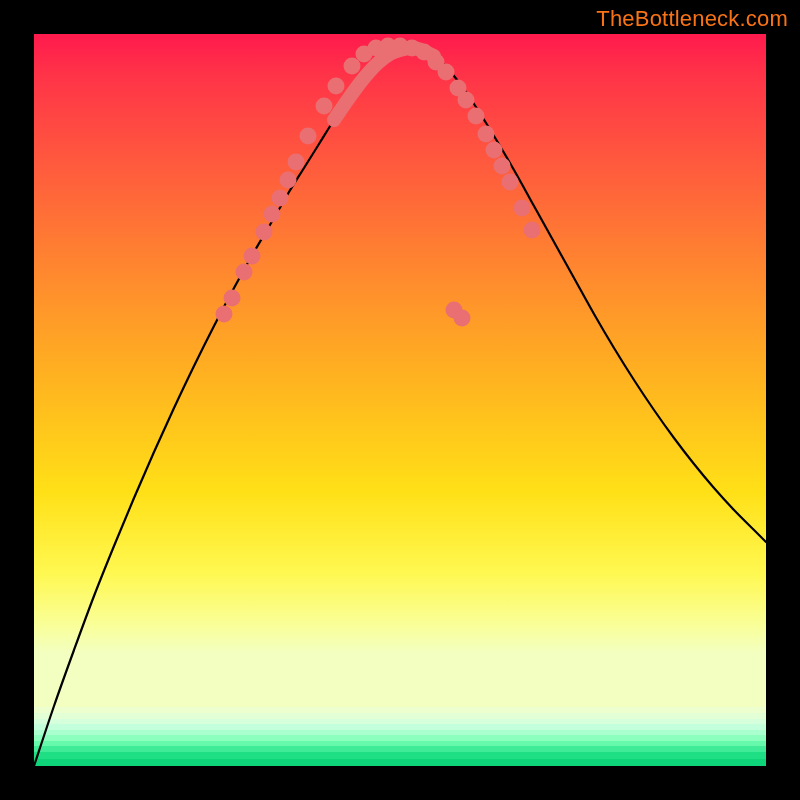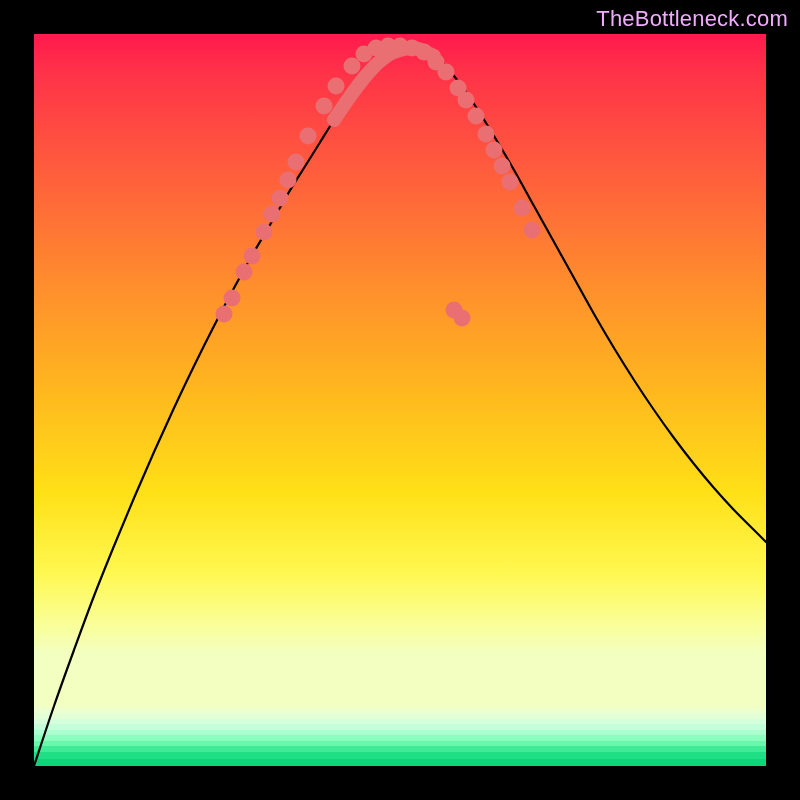--- a/index.html
+++ b/index.html
@@ -56,21 +56,21 @@
     right: 0;
     height: 8%;
     display: flex;
     flex-direction: column;
   }
   .stripe { width: 100%; }
   .watermark {
     position: absolute;
     top: 6px;
     right: 12px;
-    color: #f0abfc;
+    color: #f97316;
     font-size: 22px;
     font-weight: 500;
     letter-spacing: 0.2px;
   }
   svg.curve {
     position: absolute;
     inset: 0;
     width: 100%;
     height: 100%;
   }

